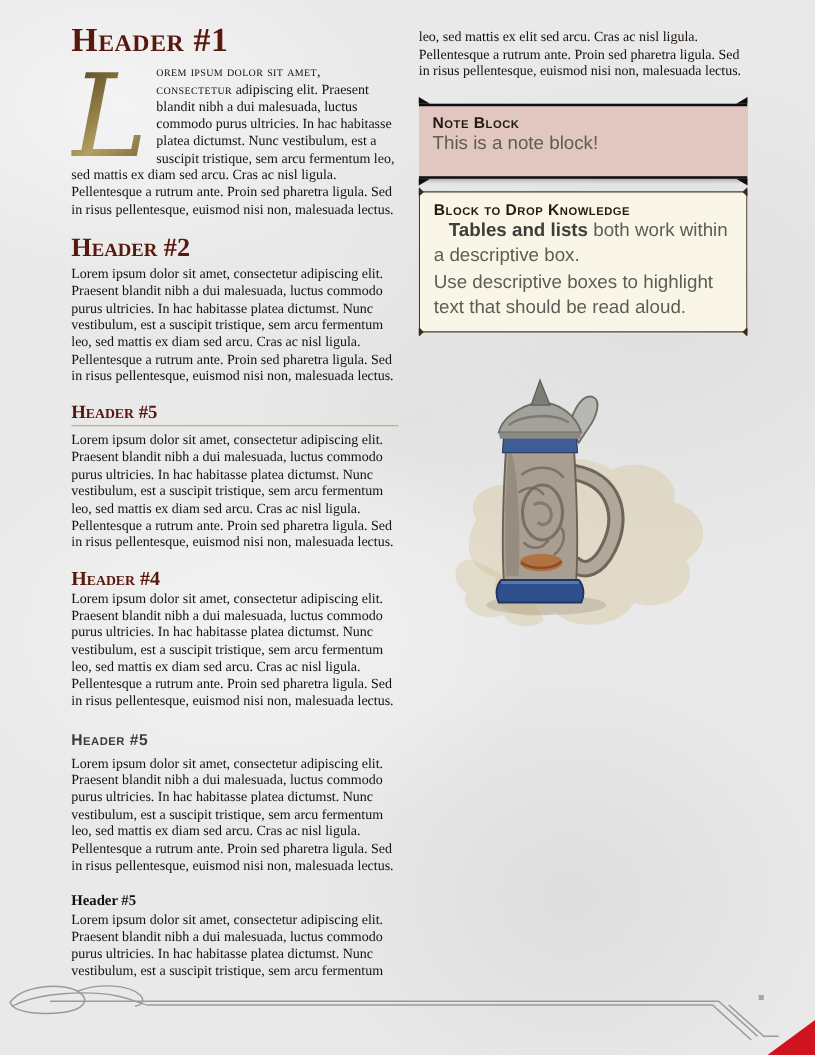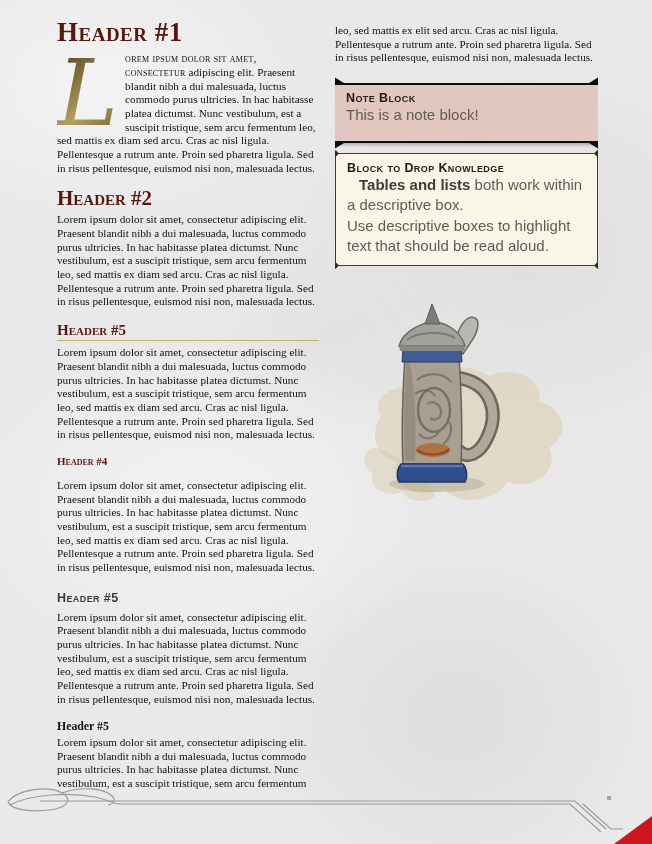--- a/index.html
+++ b/index.html
@@ -38,21 +38,21 @@
     font-variant:small-caps; font-weight:700; color:#58180D;
     font-size:21px; line-height:1.05; margin-top:12px; margin-bottom:4px;
   }
   h3.brew-h3 {
     font-variant:small-caps; font-weight:700; color:#58180D;
     font-size:15px; line-height:1.1; margin-top:13px; margin-bottom:5px;
     border-bottom:1.5px solid #c9ad6b; padding-bottom:2px;
   }
   h4.brew-h4 {
     font-variant:small-caps; font-weight:700; color:#58180D;
-    font-size:11px; margin-top:13px; margin-bottom:12px;
+    font-size:16px; margin-top:13px; margin-bottom:0;
   }
   h5.brew-h5 {
     font-family:"Liberation Sans", sans-serif; font-variant:small-caps;
     font-weight:700; color:#3b3b3b; font-size:12.5px; letter-spacing:.4px;
     margin-top:16px; margin-bottom:6px;
   }
   h6.brew-h6 {
     font-weight:700; color:#151210; font-size:11.8px;
     margin-top:13px; margin-bottom:2px;
   }

